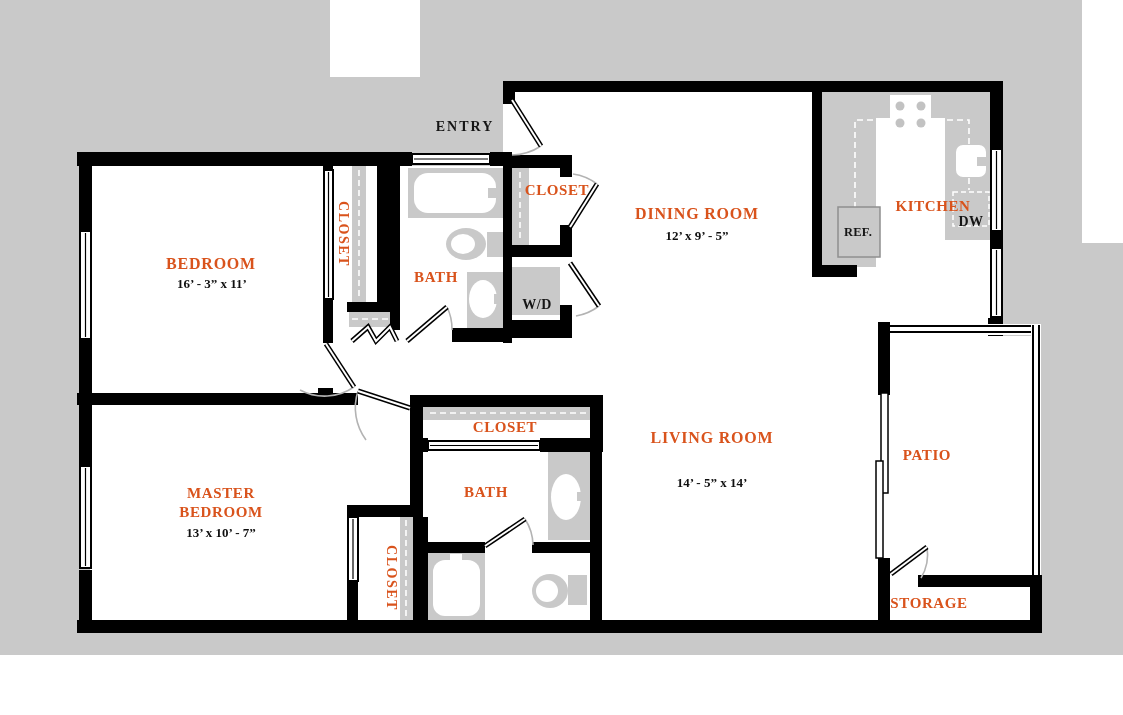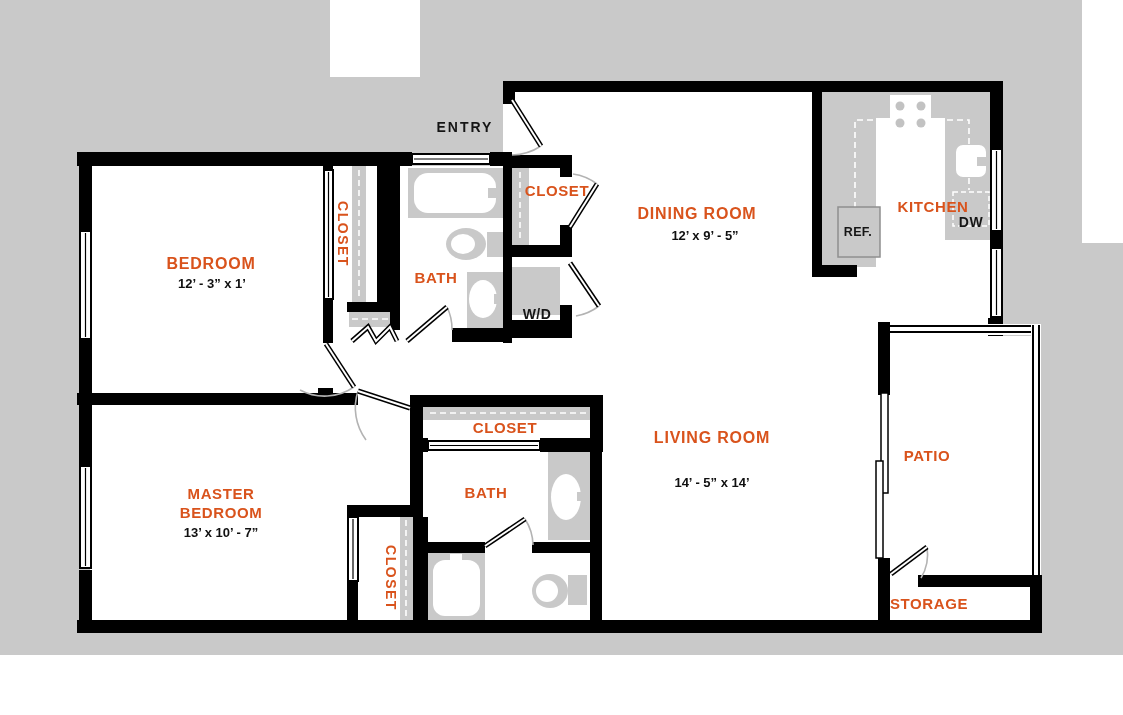--- a/index.html
+++ b/index.html
@@ -1,19 +1,19 @@
 <!DOCTYPE html>
 <html style="--accent: #d9531c;"><head>
 <meta charset="utf-8">
 <style>
   html,body{margin:0;padding:0;background:#fff;}
   .stage{
     position:relative;width:1123px;height:655px;overflow:hidden;
     background:#c9c9c9;
-    font-family:Liberation Sans, sans-serif;
+    font-family:Liberation Serif, serif;
   }
   .stage svg{position:absolute;left:0;top:0;}
   .wall{fill:#000;}
   .floor{fill:#fff;}
   .gray{fill:#c9c9c9;}
   .winr{fill:#fff;stroke:#000;stroke-width:2;}
   .winl{stroke:#000;stroke-width:1.2;fill:none;}
   .thin{stroke:#000;stroke-width:2;fill:none;}
   .dash{stroke:#fff;stroke-width:1.6;fill:none;stroke-dasharray:6 4;}
   .door-b{stroke:#000;stroke-width:5;fill:none;}
@@ -214,29 +214,29 @@
       <path class="door-w" d="M891,574 L927,547"></path>
 
       <path class="door-b" d="M352,341 L368,327 L376,341 L390,327 L397,341"></path>
       <path class="door-w" d="M352,341 L368,327 L376,341 L390,327 L397,341"></path>
     </g>
   </svg>
 
   <div class="lbl dark entry-t" style="left:465px;top:127px;">ENTRY</div>
 
   <div class="lbl accent fs16" style="left:211px;top:264px;">BEDROOM</div>
-  <div class="lbl dims" style="left:212px;top:283px;">12’ - 3” x 1’</div>
+  <div class="lbl dims" style="left:212px;top:283px;">16’ - 3” x 11’</div>
 
   <div class="lbl accent fs14v vert" style="left:343px;top:234px;">CLOSET</div>
   <div class="lbl accent fs15" style="left:436px;top:277px;">BATH</div>
   <div class="lbl accent fs15" style="left:557px;top:190px;">CLOSET</div>
-  <div class="lbl dark appl" style="left:537px;top:302px;">W/D</div>
+  <div class="lbl dark appl" style="left:537px;top:293px;">W/D</div>
 
   <div class="lbl accent fs16" style="left:697px;top:214px;">DINING ROOM</div>
-  <div class="lbl dims" style="left:697px;top:235px;margin-left:8px;">12’ x 9’ - 5”</div>
+  <div class="lbl dims" style="left:697px;top:235px;">12’ x 9’ - 5”</div>
 
   <div class="lbl accent fs15" style="left:915px;top:206px;padding-left:36px;">KITCHEN</div>
   <div class="lbl dark appl" style="left:971px;top:210px;">DW</div>
   <div class="lbl dark ref-t" style="left:858px;top:232px;">REF.</div>
 
   <div class="lbl accent fs15" style="left:221px;top:493px;">MASTER</div>
   <div class="lbl accent fs15" style="left:221px;top:512px;">BEDROOM</div>
   <div class="lbl dims" style="left:221px;top:532px;text-align:center;">13’ x 10’ - 7”</div>
 
   <div class="lbl accent fs15" style="left:505px;top:427px;">CLOSET</div>

